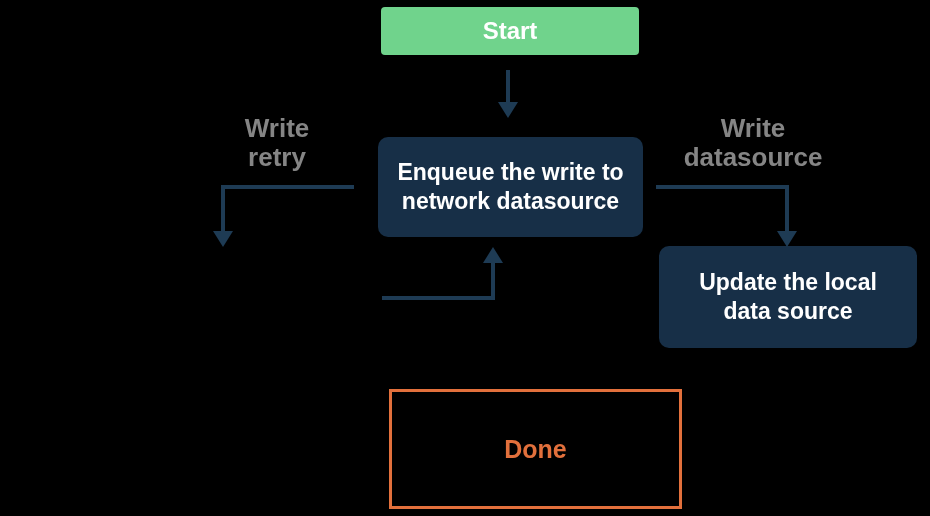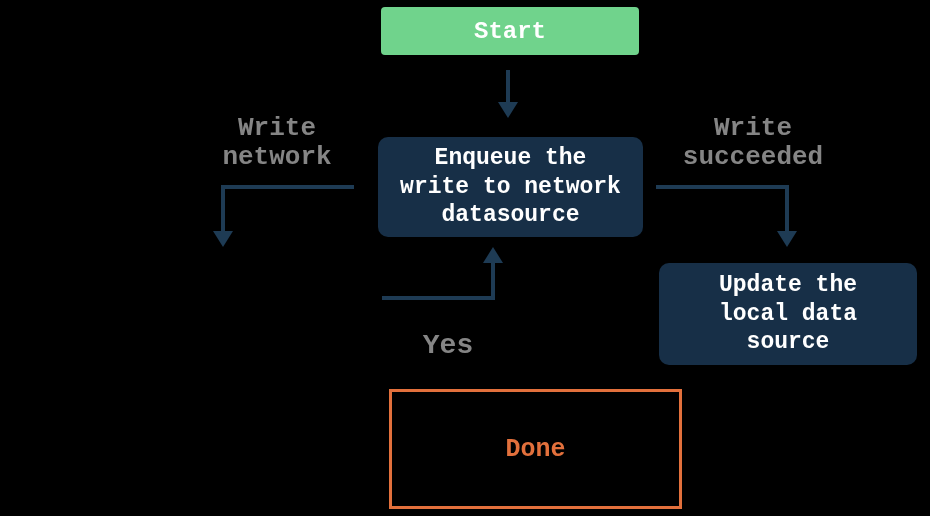--- a/index.html
+++ b/index.html
@@ -10,21 +10,21 @@
     --connector:#1E3B54;
     --edge-label:#858585;
     --done-accent:#E2703C;
   }
   html,body{margin:0;padding:0;background:var(--background);}
   .stage{
     position:relative;
     width:930px;height:516px;
     background:var(--background);
     overflow:hidden;
-    font-family:Liberation Mono, monospace;
+    font-family:Liberation Sans, sans-serif;
     font-weight:700;
   }
   .node{
     position:absolute;
     display:flex;align-items:center;justify-content:center;
     text-align:center;
     box-sizing:border-box;
   }
   .node-start{
     left:381px;top:7px;width:258px;height:48px;
@@ -35,21 +35,21 @@
   }
   .node-dark{
     background:var(--dark-node);
     color:var(--node-text);
     border-radius:10px;
     font-size:23px;
     line-height:1.25;
   }
   .node-enqueue{left:378px;top:137px;width:265px;height:100px;padding:0 18px;}
   .node-retry{left:102px;top:263px;width:258px;height:100px;}
-  .node-update{left:659px;top:263px;width:258px;height:102px;padding:0 26px;}
+  .node-update{left:659px;top:246px;width:258px;height:102px;padding:0 26px;}
   .node-done{
     left:362px;top:389px;width:293px;height:120px;
     background:transparent;
     border:3px solid var(--done-accent);
     color:var(--done-accent);
     font-size:25px;
     margin-left:27px;
   }
   .edge-label{
     position:absolute;
@@ -92,25 +92,24 @@
 
   <div class="node node-start">Start</div>
 
   <div class="node node-dark node-enqueue">Enqueue the write to network datasource</div>
 
 
   <div class="node node-dark node-update">Update the local data source</div>
 
   <div class="node node-done">Done</div>
 
-  <div class="edge-label lbl-write-failed">Write network</div>
+  <div class="edge-label lbl-write-failed">Write retry</div>
 
-  <div class="edge-label lbl-write-succeeded">Write succeeded</div>
+  <div class="edge-label lbl-write-succeeded">Write datasource</div>
 
-  <div class="edge-label lbl-yes">Yes</div>
 
 
   <div class="seg seg-start-v"></div>
   <div class="head head-down head-start"></div>
 
   <div class="seg seg-left-h"></div>
   <div class="seg seg-left-v"></div>
   <div class="head head-down head-left"></div>
 
   <div class="seg seg-yes-h"></div>

